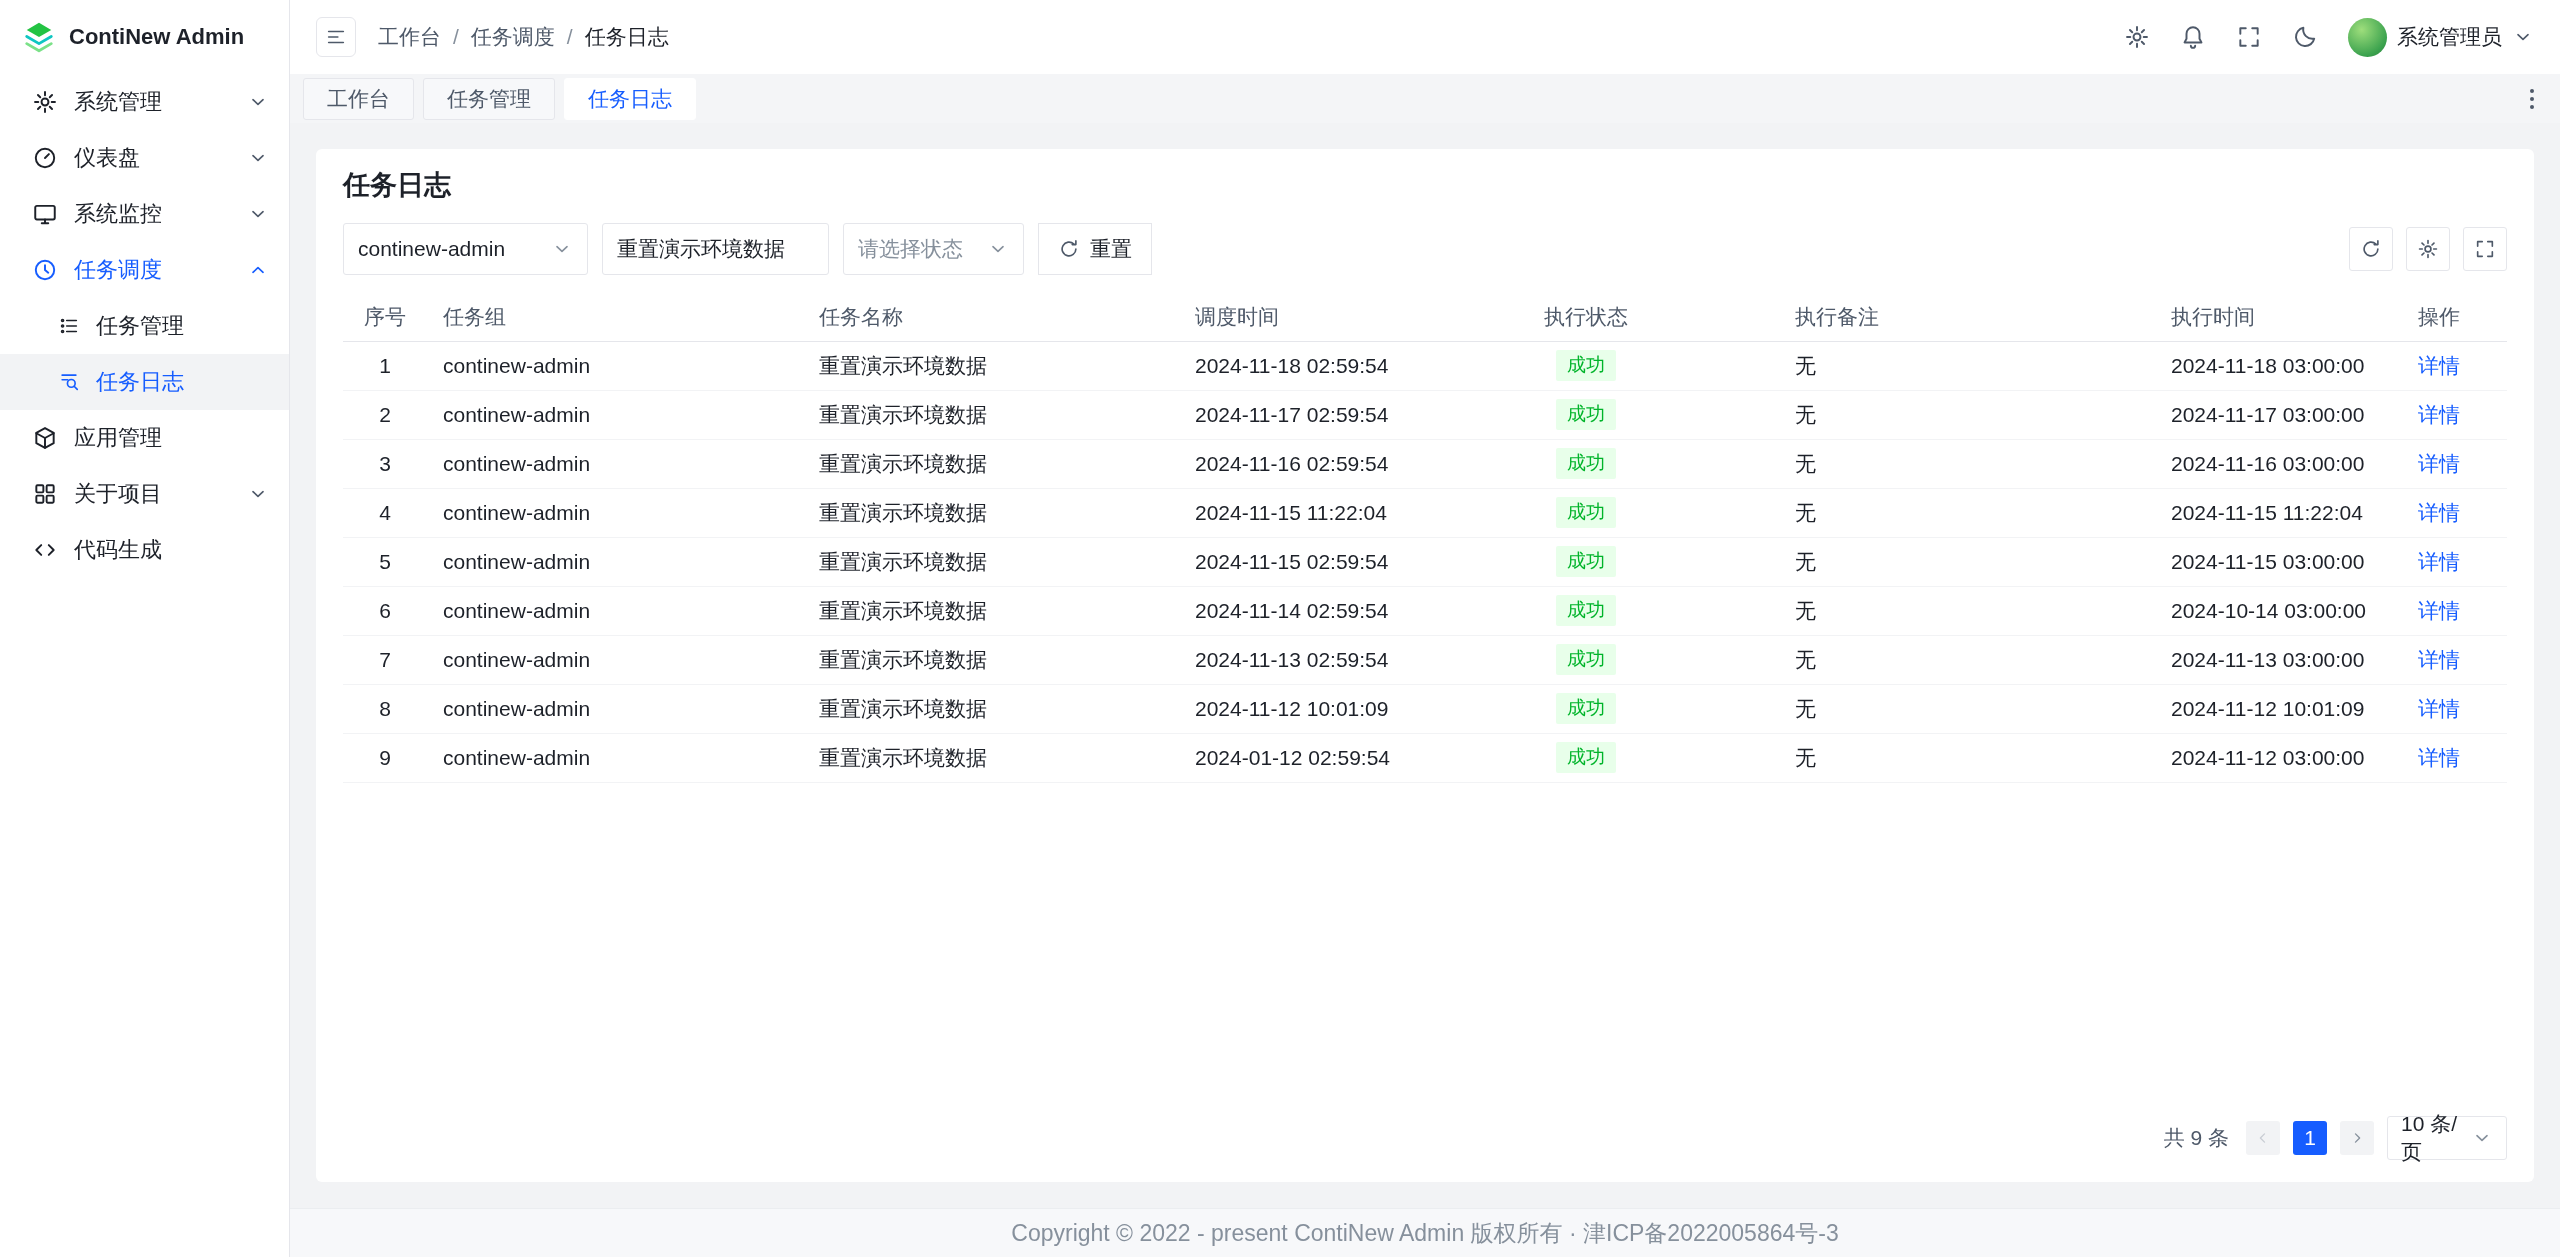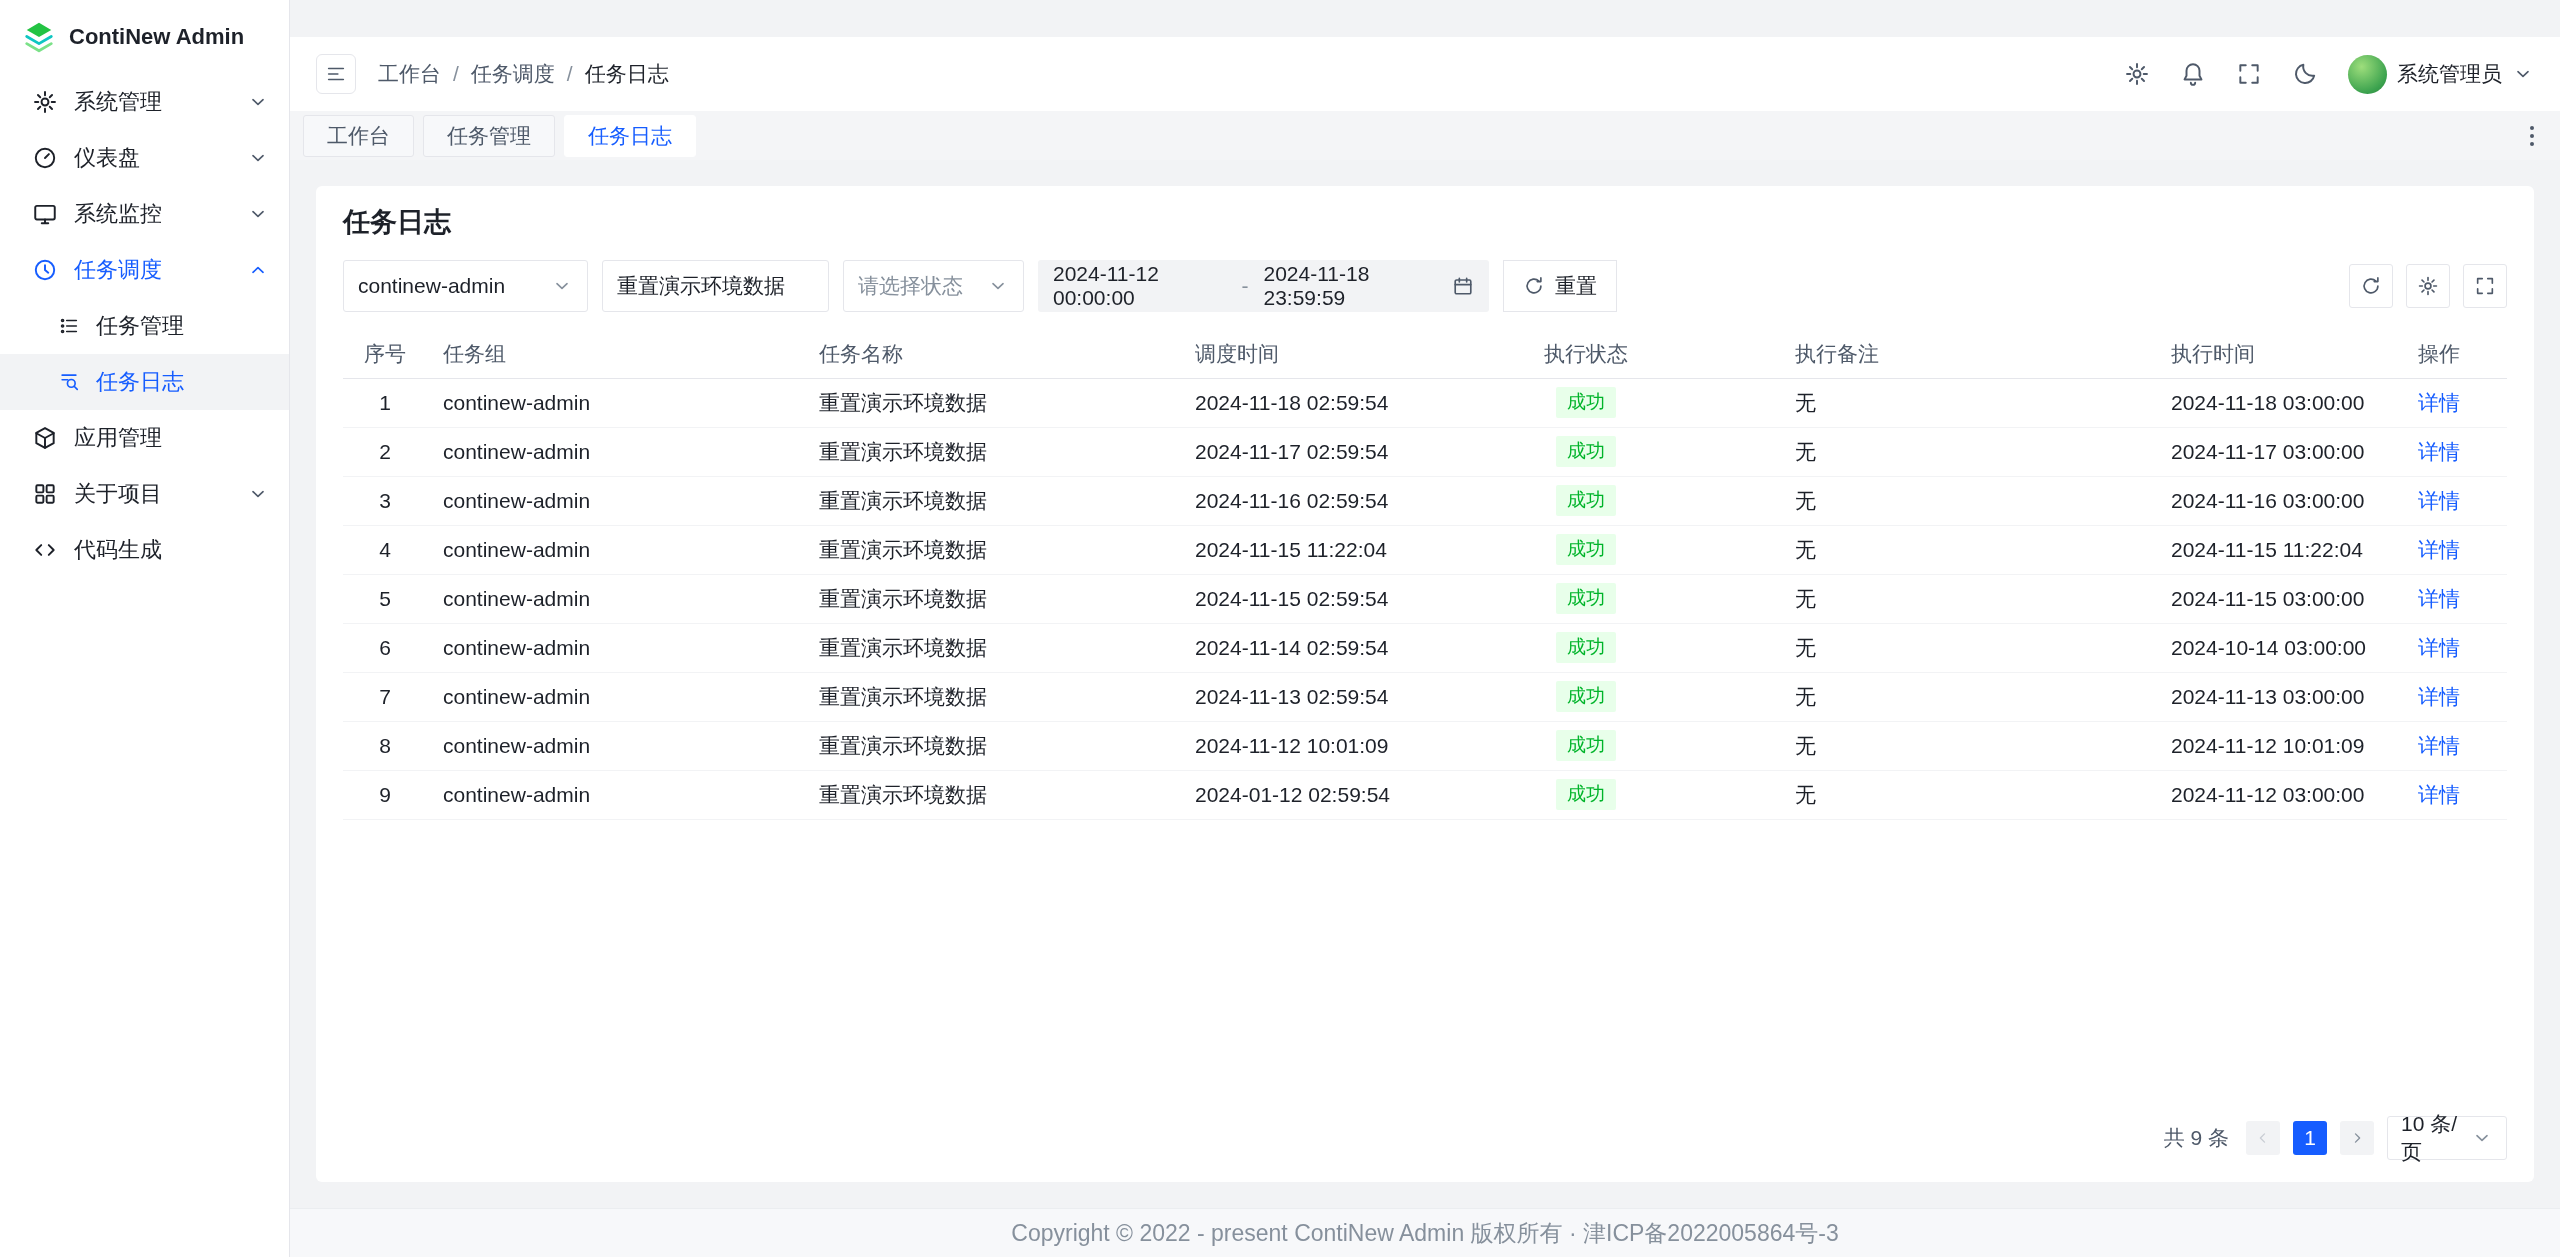--- a/index.html
+++ b/index.html
@@ -17,21 +17,21 @@
   .menu-item .mi-chevron { margin-left:auto; display:flex; color:#4e5969; }
   .menu-item.active-parent { color:#165dff; }
   .menu-item.active-parent .mi-chevron { color:#165dff; }
   .submenu-item { padding-left:58px; }
   .submenu-item.selected { background:#f2f3f5; color:#165dff; }
   .ic { width:26px; height:26px; stroke:currentColor; fill:none; stroke-width:1.8; stroke-linecap:round; stroke-linejoin:round; display:block; }
   .ic.sm { width:22px; height:22px; }
   .mi-icon { display:flex; }
 
   
-  .content-col { flex:1; display:flex; flex-direction:column; min-width:0;margin-top:37px; }
+  .content-col { flex:1; display:flex; flex-direction:column; min-width:0; }
 
   
   .topbar { height:74px; background:#fff; display:flex; align-items:center; padding:0 26px; gap:22px; }
   .collapse-btn { width:40px; height:40px; border:1px solid #e5e6eb; border-radius:6px; background:#fff; display:flex; align-items:center; justify-content:center; color:#4e5969; }
   .breadcrumb { display:flex; align-items:center; gap:12px; font-size:21px; }
   .breadcrumb .bc-item { color:#4e5969; cursor:pointer; }
   .breadcrumb .bc-item.current { color:#1d2129; }
   .breadcrumb .sep { color:#86909c; }
   .topbar-right { margin-left:auto; display:flex; align-items:center; gap:30px; }
   .top-icon { color:#4e5969; display:flex; }
@@ -317,31 +317,20 @@
 
           <div class="select sel-status">
             <span class="sel-text">请选择状态</span>
             <span class="chev">
               <svg class="ic sm" viewBox="0 0 24 24">
                   <path d="M6.5 9.5l5.5 5 5.5-5"></path>
                 </svg>
             </span>
           </div>
 
-          <div class="daterange">
-            <span>2024-11-12 00:00:00</span>
-            <span class="dsep">-</span>
-            <span>2024-11-18 23:59:59</span>
-            <span class="cal">
-              <svg class="ic sm" viewBox="0 0 24 24">
-                  <rect x="3.5" y="5.5" width="17" height="15" rx="1.5"></rect>
-                  <path d="M3.5 10.5h17M8 3.5v4M16 3.5v4"></path>
-                </svg>
-            </span>
-          </div>
 
           <button class="btn-reset">
             <span class="ric">
               <svg class="ic sm" viewBox="0 0 24 24">
                   <path d="M19.5 12a7.5 7.5 0 1 1-2.2-5.3"></path>
                   <path d="M19.5 3.2v4h-4"></path>
                 </svg>
             </span>
             <span>重置</span>
           </button>

